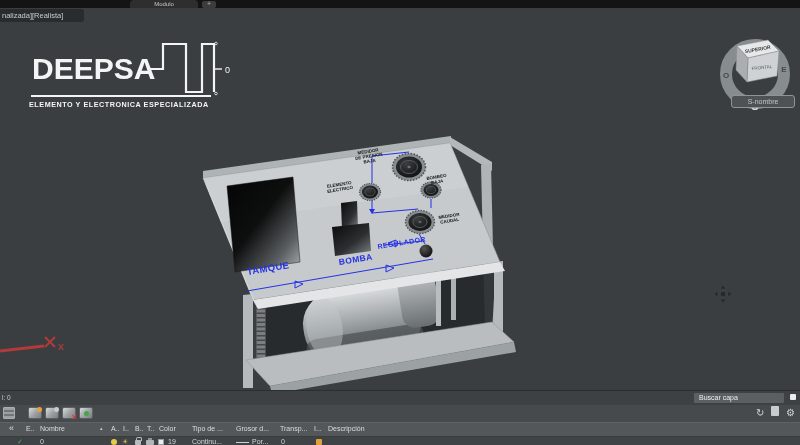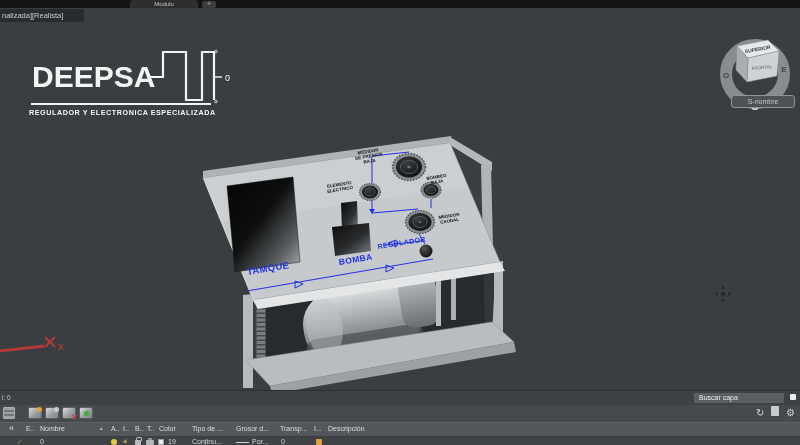--- a/index.html
+++ b/index.html
@@ -12,21 +12,21 @@
   .tab { position:absolute; left:130px; top:0; width:68px; height:8px; background:#2e2e2e;
          border-radius:4px 4px 0 0; color:#c7c7c7; font-size:6px; text-align:center; line-height:9px; overflow:hidden;}
   .newtab { position:absolute; left:202px; top:1px; width:14px; height:7px; background:#3c3c3c;
             border-radius:2px; color:#b5b5b5; font-size:7px; line-height:6px; text-align:center; }
 
   
   .vpctrl { position:absolute; left:0; top:9px; padding:2px 21px 2px 2px; background:rgba(40,43,45,.95);
             border-radius:0 3px 3px 0; color:#c8cbcd; font-size:7.5px; }
 
   
-  .logo { position:absolute; left:28px; top:48px; width:225px; height:76px;text-decoration:underline; }
+  .logo { position:absolute; left:28px; top:40px; width:225px; height:76px;text-decoration:underline; }
   .logo .brand { position:absolute; left:4px; top:14px; font-size:30px; font-weight:bold;
                  color:#f3f4f4; letter-spacing:0; line-height:1; }
   .logo .wavewrap { position:absolute; left:120px; top:0; }
   .logo .rule { position:absolute; left:3px; top:55px; width:180px; height:2px; background:#f3f4f4; }
   .logo .tagline { position:absolute; left:1px; top:60px; font-size:7.2px; font-weight:bold;
                    letter-spacing:.55px; color:#f3f4f4; white-space:nowrap; }
 
   
   .viewcube { position:absolute; left:713px; top:30px; width:84px; height:92px; }
   .viewbtn { position:absolute; left:731px; top:95px; width:64px; height:13px; background:#4e5255;
@@ -228,21 +228,21 @@
     <div class="wavewrap">
       <svg width="105" height="58" viewBox="0 0 105 58">
         <path d="M2 29 H15 V4 H38 V52 H54 V4 H66 V52" fill="none" stroke="#f3f4f4" stroke-width="2.2"></path>
         <path d="M66 29 H74" stroke="#f3f4f4" stroke-width="1.4"></path>
         <circle cx="68" cy="3.5" r="1.3" fill="none" stroke="#f3f4f4" stroke-width="0.8"></circle>
         <circle cx="68" cy="53.5" r="1.3" fill="none" stroke="#f3f4f4" stroke-width="0.8"></circle>
         <text x="77" y="33" font-size="9" fill="#f3f4f4">0</text>
       </svg>
     </div>
     <div class="rule"></div>
-    <div class="tagline">REGULADOR Y ELECTRONICA ESPECIALIZADA</div>
+    <div class="tagline">ELEMENTO Y ELECTRONICA ESPECIALIZADA</div>
   </div>
 
   <div class="viewcube">
     <svg width="84" height="92" viewBox="0 0 84 92">
       <circle cx="42" cy="44" r="29" fill="none" stroke="#9ba0a3" stroke-width="12" opacity="0.8"></circle>
       <text x="13" y="48" font-size="8" font-weight="bold" fill="#45484a" text-anchor="middle">O</text>
       <text x="71" y="42" font-size="8" font-weight="bold" fill="#45484a" text-anchor="middle">E</text>
       <text x="42" y="80" font-size="11" font-weight="bold" fill="#d8dbdd" text-anchor="middle">S</text>
       <g>
         <polygon points="24,16 55,10 66,21 35,28" fill="#e6e8e9" stroke="#8a8f91" stroke-width="0.5"></polygon>

